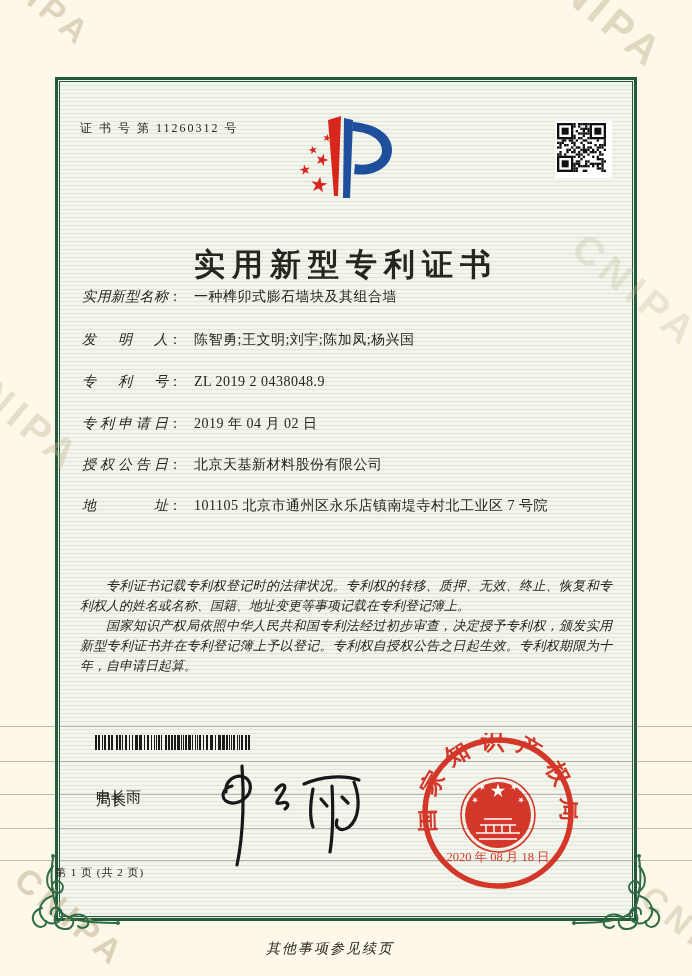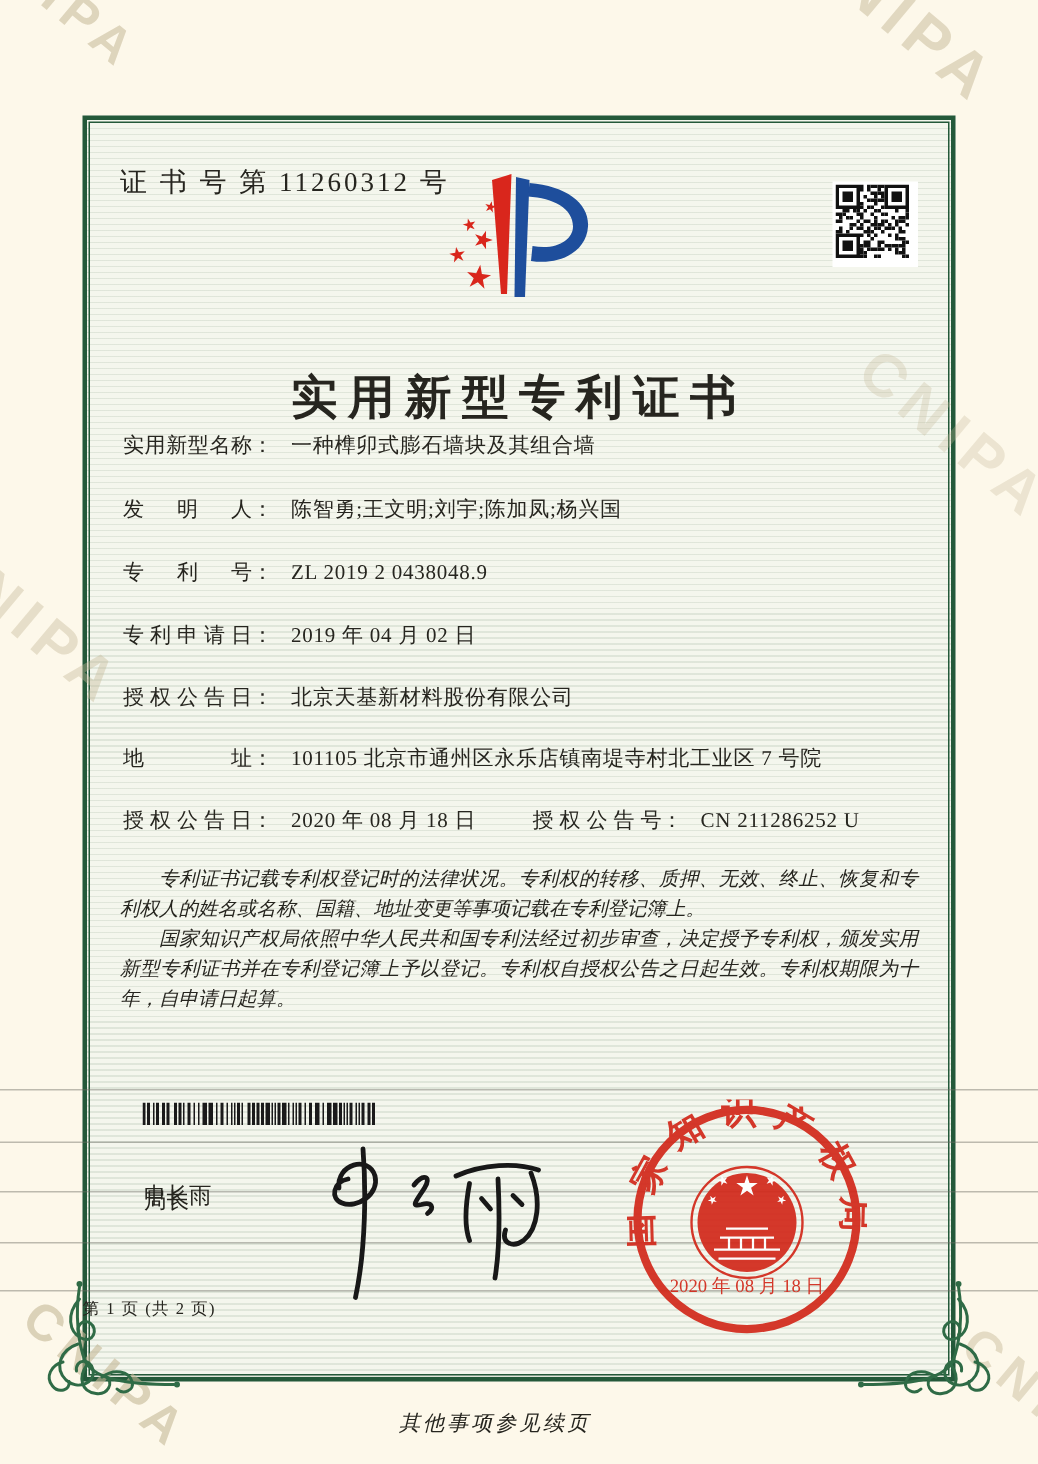--- a/index.html
+++ b/index.html
@@ -19,27 +19,27 @@
       #f4f6ed;
   }
   .frame-inner{position:absolute;inset:1px;border:1px solid #24593a;}
   
   .ledger{position:absolute;left:0;width:692px;height:1px;background:rgba(110,110,102,.45);z-index:6;}
   
   .wm{position:absolute;z-index:4;font-family:"Liberation Sans","DejaVu Sans",sans-serif;
       font-weight:700;color:#c6b998;letter-spacing:6px;pointer-events:none;}
   
   .content{position:absolute;inset:0;z-index:10;}
-  .cert-no{position:absolute;left:80px;top:109px;font-size:18px;letter-spacing:2px;font-family:Liberation Serif, serif;}
+  .cert-no{position:absolute;left:80px;top:120px;font-size:12px;letter-spacing:2px;font-family:Liberation Serif, serif;}
   .logo{position:absolute;left:292px;top:106px;width:106px;height:100px;}
   .qr{position:absolute;left:555px;top:121px;width:53px;height:53px;background:#fff;padding:2px;}
   .title{position:absolute;left:55px;top:210px;width:582px;text-align:center;
          font-size:31px;font-weight:700;letter-spacing:7px;margin-top:34px;}
   .row{position:absolute;left:82px;white-space:nowrap;font-size:14px;}
-  .f-label{display:inline-block;width:86px;text-align:justify;text-align-last:justify;}
+  .f-label{display:inline-block;width:86px;text-align:justify;text-align-last:justify;font-style:italic;}
   .f-colon{display:inline-block;}
   .f-value{margin-left:12px;letter-spacing:.5px;}
   .pair2{position:absolute;left:273px;top:0;white-space:nowrap;}
   .paras{position:absolute;left:80px;top:576px;width:532px;font-size:13px;line-height:20px;
          font-style:italic;text-align:justify;}
   .paras p{margin:0;text-indent:2em;}
   .barcode{position:absolute;left:95px;top:735px;width:160px;height:15px;z-index:12;}
   .signer{position:absolute;left:96px;z-index:12;
           font-family:"Liberation Sans","DejaVu Sans",sans-serif;font-size:15px;font-weight:400;}
   .signature{position:absolute;left:198px;top:760px;width:175px;height:115px;z-index:14;}
@@ -262,26 +262,20 @@
     </div>
     <div class="row" style="top:415px">
       <span class="f-label">专利申请日</span><span class="f-colon">：</span><span class="f-value">2019 年 04 月 02 日</span>
     </div>
     <div class="row" style="top:456px">
       <span class="f-label">授权公告日</span><span class="f-colon">：</span><span class="f-value">北京天基新材料股份有限公司</span>
     </div>
     <div class="row" style="top:497px">
       <span class="f-label">地址</span><span class="f-colon">：</span><span class="f-value">101105 北京市通州区永乐店镇南堤寺村北工业区 7 号院</span>
     </div>
-    <div class="row" style="top:538px;width:540px">
-      <span class="f-label">授权公告日</span><span class="f-colon">：</span><span class="f-value">2020 年 08 月 18 日</span>
-      <span class="pair2">
-        <span class="f-label">授权公告号</span><span class="f-colon">：</span><span class="f-value">CN 211286252 U</span>
-      </span>
-    </div>
 
     <div class="paras">
       <p>专利证书记载专利权登记时的法律状况。专利权的转移、质押、无效、终止、恢复和专利权人的姓名或名称、国籍、地址变更等事项记载在专利登记簿上。</p>
       <p>国家知识产权局依照中华人民共和国专利法经过初步审查，决定授予专利权，颁发实用新型专利证书并在专利登记簿上予以登记。专利权自授权公告之日起生效。专利权期限为十年，自申请日起算。</p>
     </div>
 
     <div class="barcode">
       <svg id="bc-svg" viewBox="0 0 160 15" width="160" height="15">
           <rect x="0" y="0" width="2" height="15" fill="#1a1a1a"></rect>
           <rect x="3" y="0" width="2" height="15" fill="#1a1a1a"></rect>

